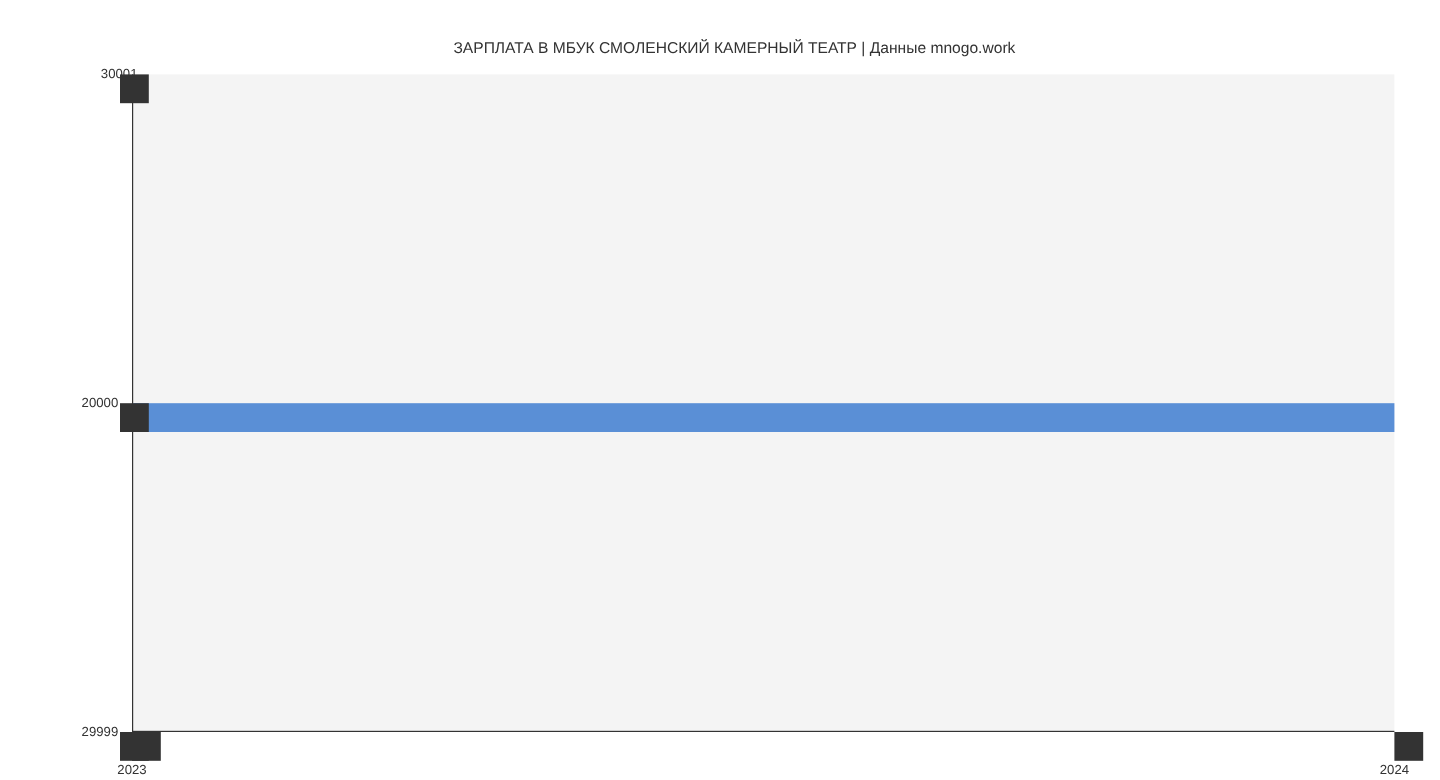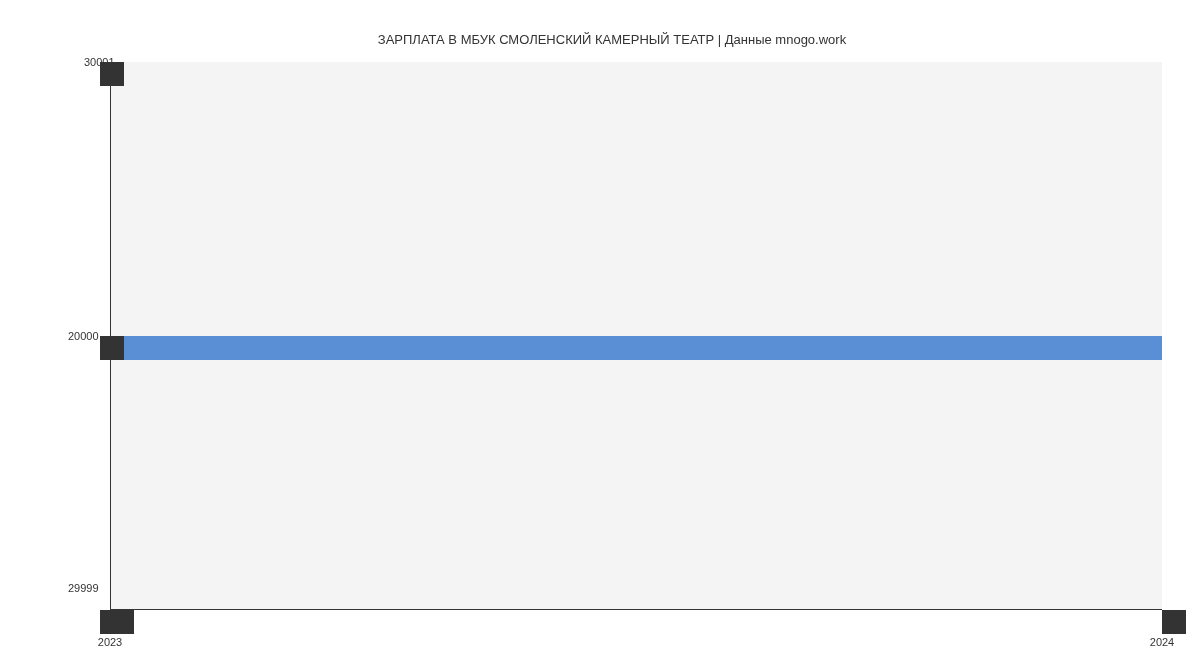--- a/index.html
+++ b/index.html
@@ -76,19 +76,19 @@
   <div class="data-line" style="top: 50%;"></div>
 </div>
 
 <div class="y-tick-line" style="top: 50px;"></div>
 <div class="y-tick" style="left: 60px; top: 50px;">30001</div>
 
 <div class="y-tick-line" style="top: 324px;"></div>
 <div class="y-tick" style="left: 44px; top: 324px;">20000</div>
 
 <div class="y-tick-line" style="top: 598px;"></div>
-<div class="y-tick" style="left: 44px; top: 576px;">29999</div>
+<div class="y-tick" style="left: 44px; top: 598px;">29999</div>
 
 <div class="x-tick-line" style="left: 98px;"></div>
 <div class="x-tick" style="left: 98px; top: 612px;">2023</div>
 
 <div class="x-tick-line" style="left: 1150px;"></div>
 <div class="x-tick" style="left: 1150px; top: 612px;">2024</div>
 
 </body></html>

